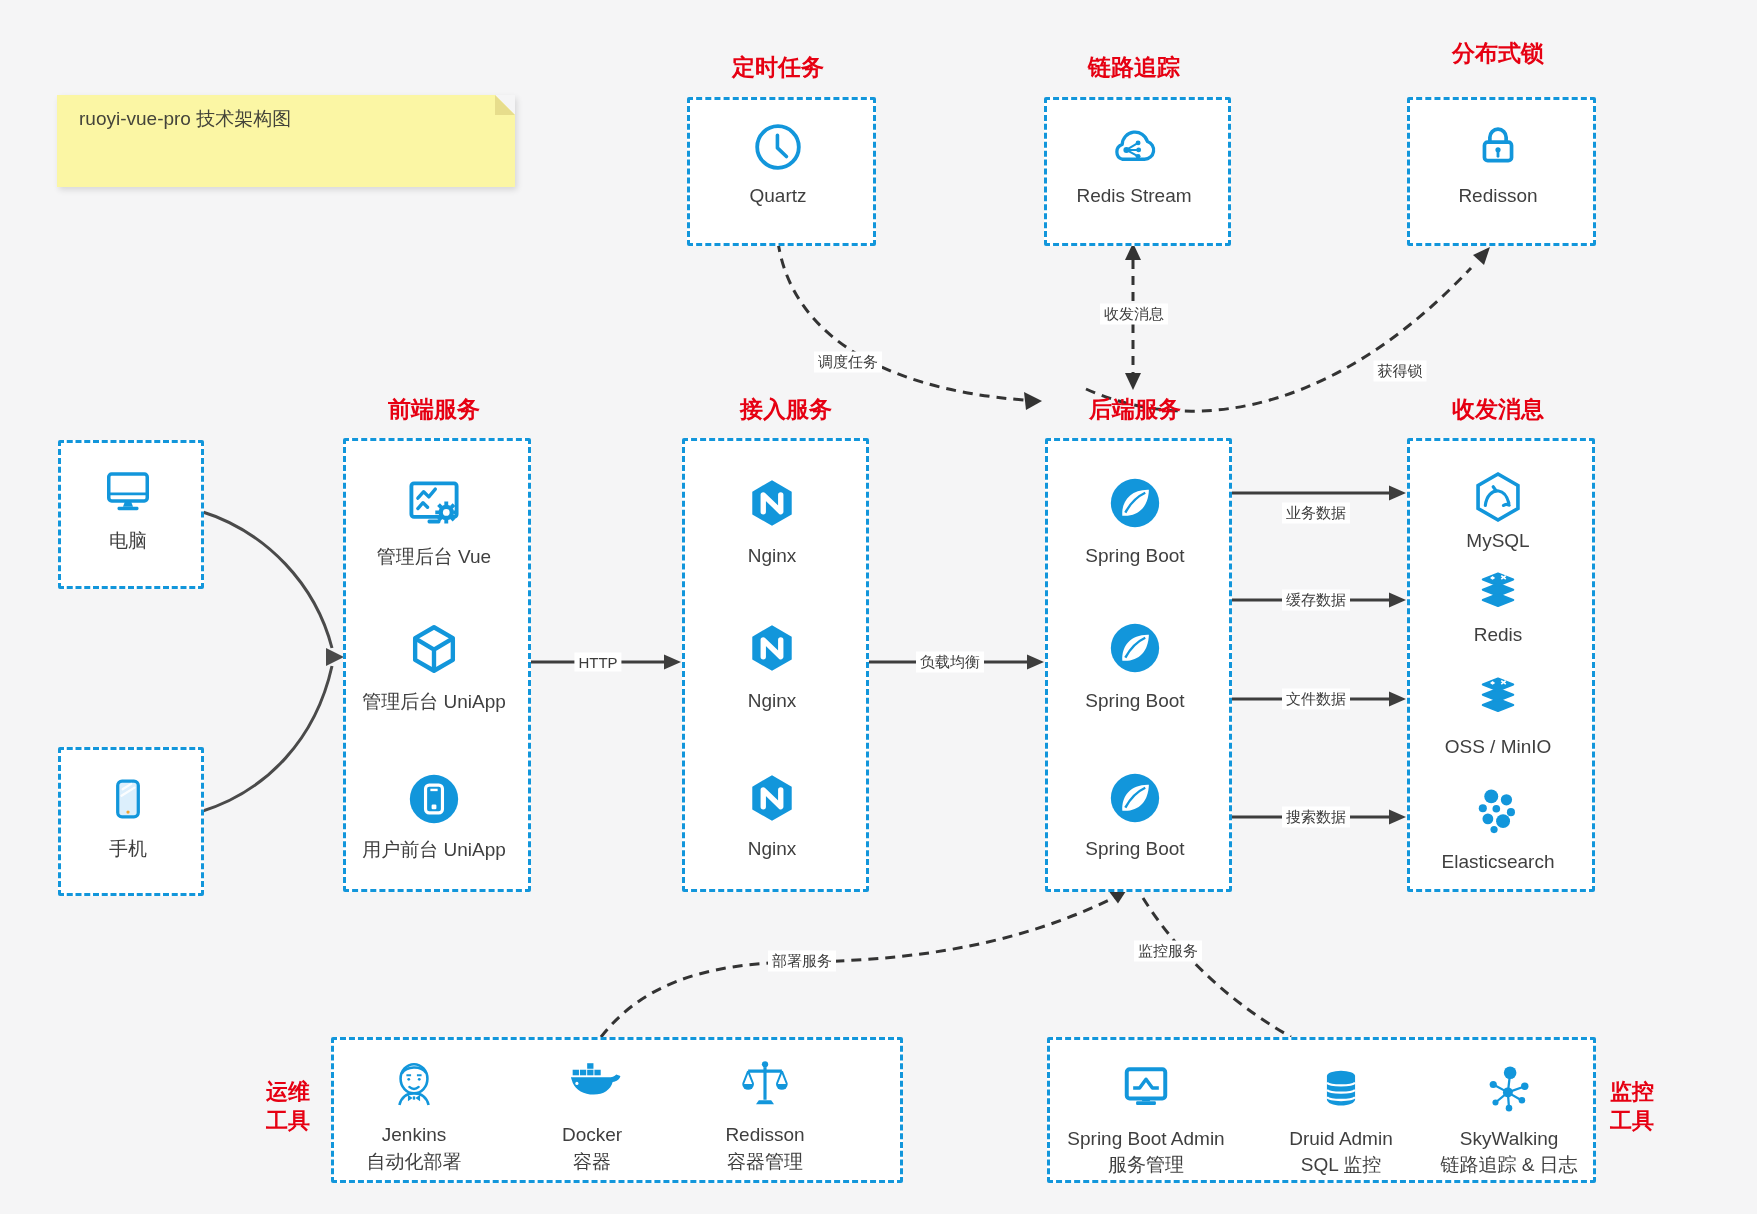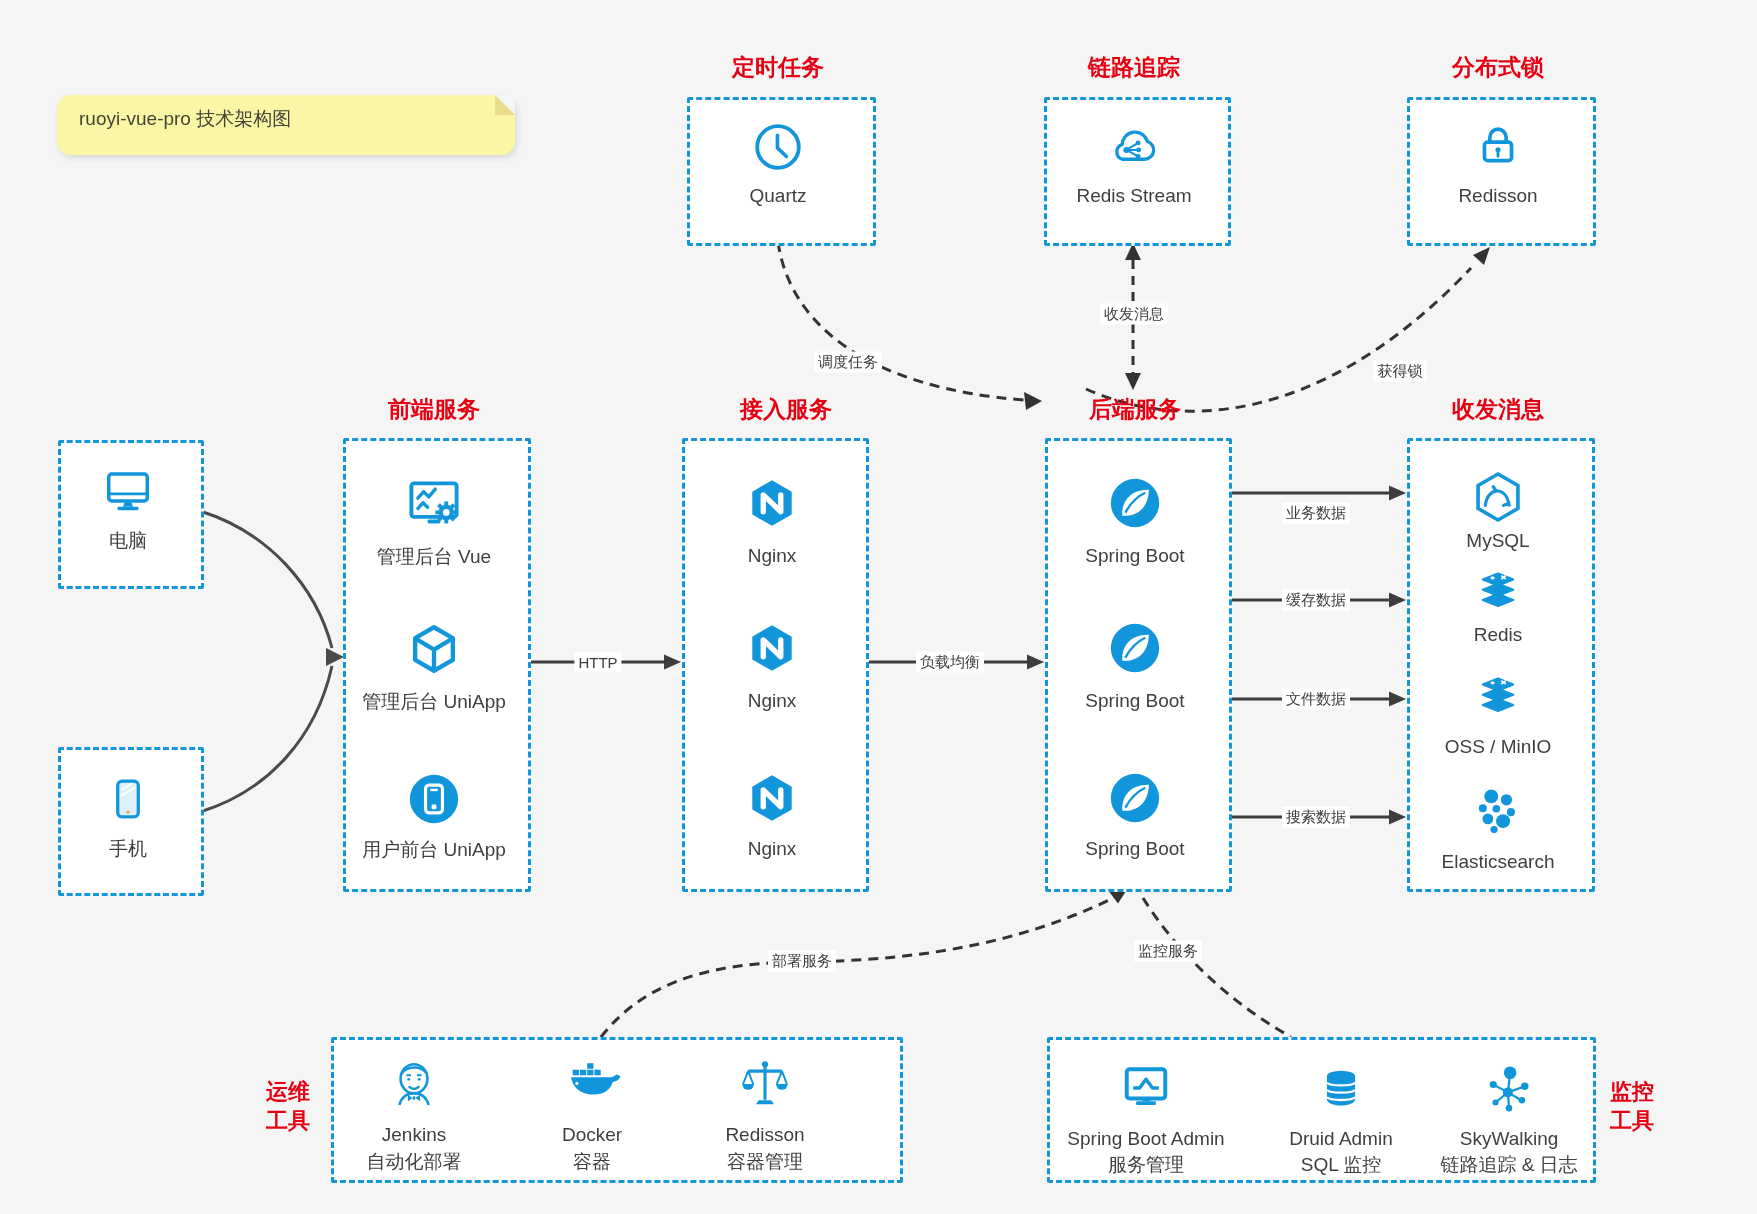--- a/index.html
+++ b/index.html
@@ -7,22 +7,22 @@
          font-family:"Liberation Sans",sans-serif;overflow:hidden;}
   .edges{position:absolute;left:0;top:0;z-index:1;}
   .box{position:absolute;background:#ffffff;border:3px dashed #1296db;border-radius:2px;z-index:2;}
   .rtitle{position:absolute;transform:translate(-50%,-50%);color:#e60012;font-weight:bold;
           font-size:23px;white-space:nowrap;z-index:4;}
   .icon{position:absolute;transform:translate(-50%,-50%);z-index:3;}
   .lbl{position:absolute;transform:translate(-50%,-50%);font-size:19px;color:#3f3f3f;
        white-space:nowrap;z-index:4;}
   .elbl{position:absolute;transform:translate(-50%,-50%);font-size:15px;color:#3c3c3c;
         background:#ffffff;padding:1px 4px;white-space:nowrap;z-index:5;}
-  .note{position:absolute;left:57px;top:95px;width:458px;height:60px;background:#fbf6a4;
-        box-shadow:2px 3px 6px rgba(0,0,0,.12);z-index:6;border-radius:14px;}
+  .note{position:absolute;left:57px;top:95px;width:458px;height:92px;background:#fbf6a4;
+        box-shadow:2px 3px 6px rgba(0,0,0,.12);z-index:6;}
   .note-text{padding:11px 0 0 22px;font-size:19px;line-height:26px;color:#44443a;}
   .note-fold{position:absolute;top:0;right:0;z-index:7;}
 </style>
 </head>
 <body>
 
 <div class="stage">
 
 <svg width="0" height="0" style="position:absolute" aria-hidden="true">
 <defs>
@@ -209,21 +209,21 @@
     <div>ruoyi-vue-pro 技术架构图</div>
   </div>
   <svg class="note-fold" width="20" height="20">
     <path d="M0 0 H20 V20 Z" fill="#f5f5f6"></path>
     <path d="M0 0 L20 20 L0 20 Z" fill="#e7dd8c"></path>
   </svg>
 </div>
 
 <div class="rtitle" style="left:778px;top:67px">定时任务</div>
 <div class="rtitle" style="left:1134px;top:67px">链路追踪</div>
-<div class="rtitle" style="left:1498px;top:67px">分布式锁</div>
+<div class="rtitle" style="left:1498px;top:53px">分布式锁</div>
 <div class="rtitle" style="left:434px;top:409px">前端服务</div>
 <div class="rtitle" style="left:786px;top:409px">接入服务</div>
 <div class="rtitle" style="left:1135px;top:409px">后端服务</div>
 <div class="rtitle" style="left:1498px;top:409px">收发消息</div>
 <div class="rtitle" style="left:288px;top:1092px;font-size:22px">运维</div>
 <div class="rtitle" style="left:288px;top:1121px;font-size:22px">工具</div>
 <div class="rtitle" style="left:1632px;top:1092px;font-size:22px">监控</div>
 <div class="rtitle" style="left:1632px;top:1121px;font-size:22px">工具</div>
 
 <div class="box" style="left:687px;top:97px;width:183px;height:143px"></div>

